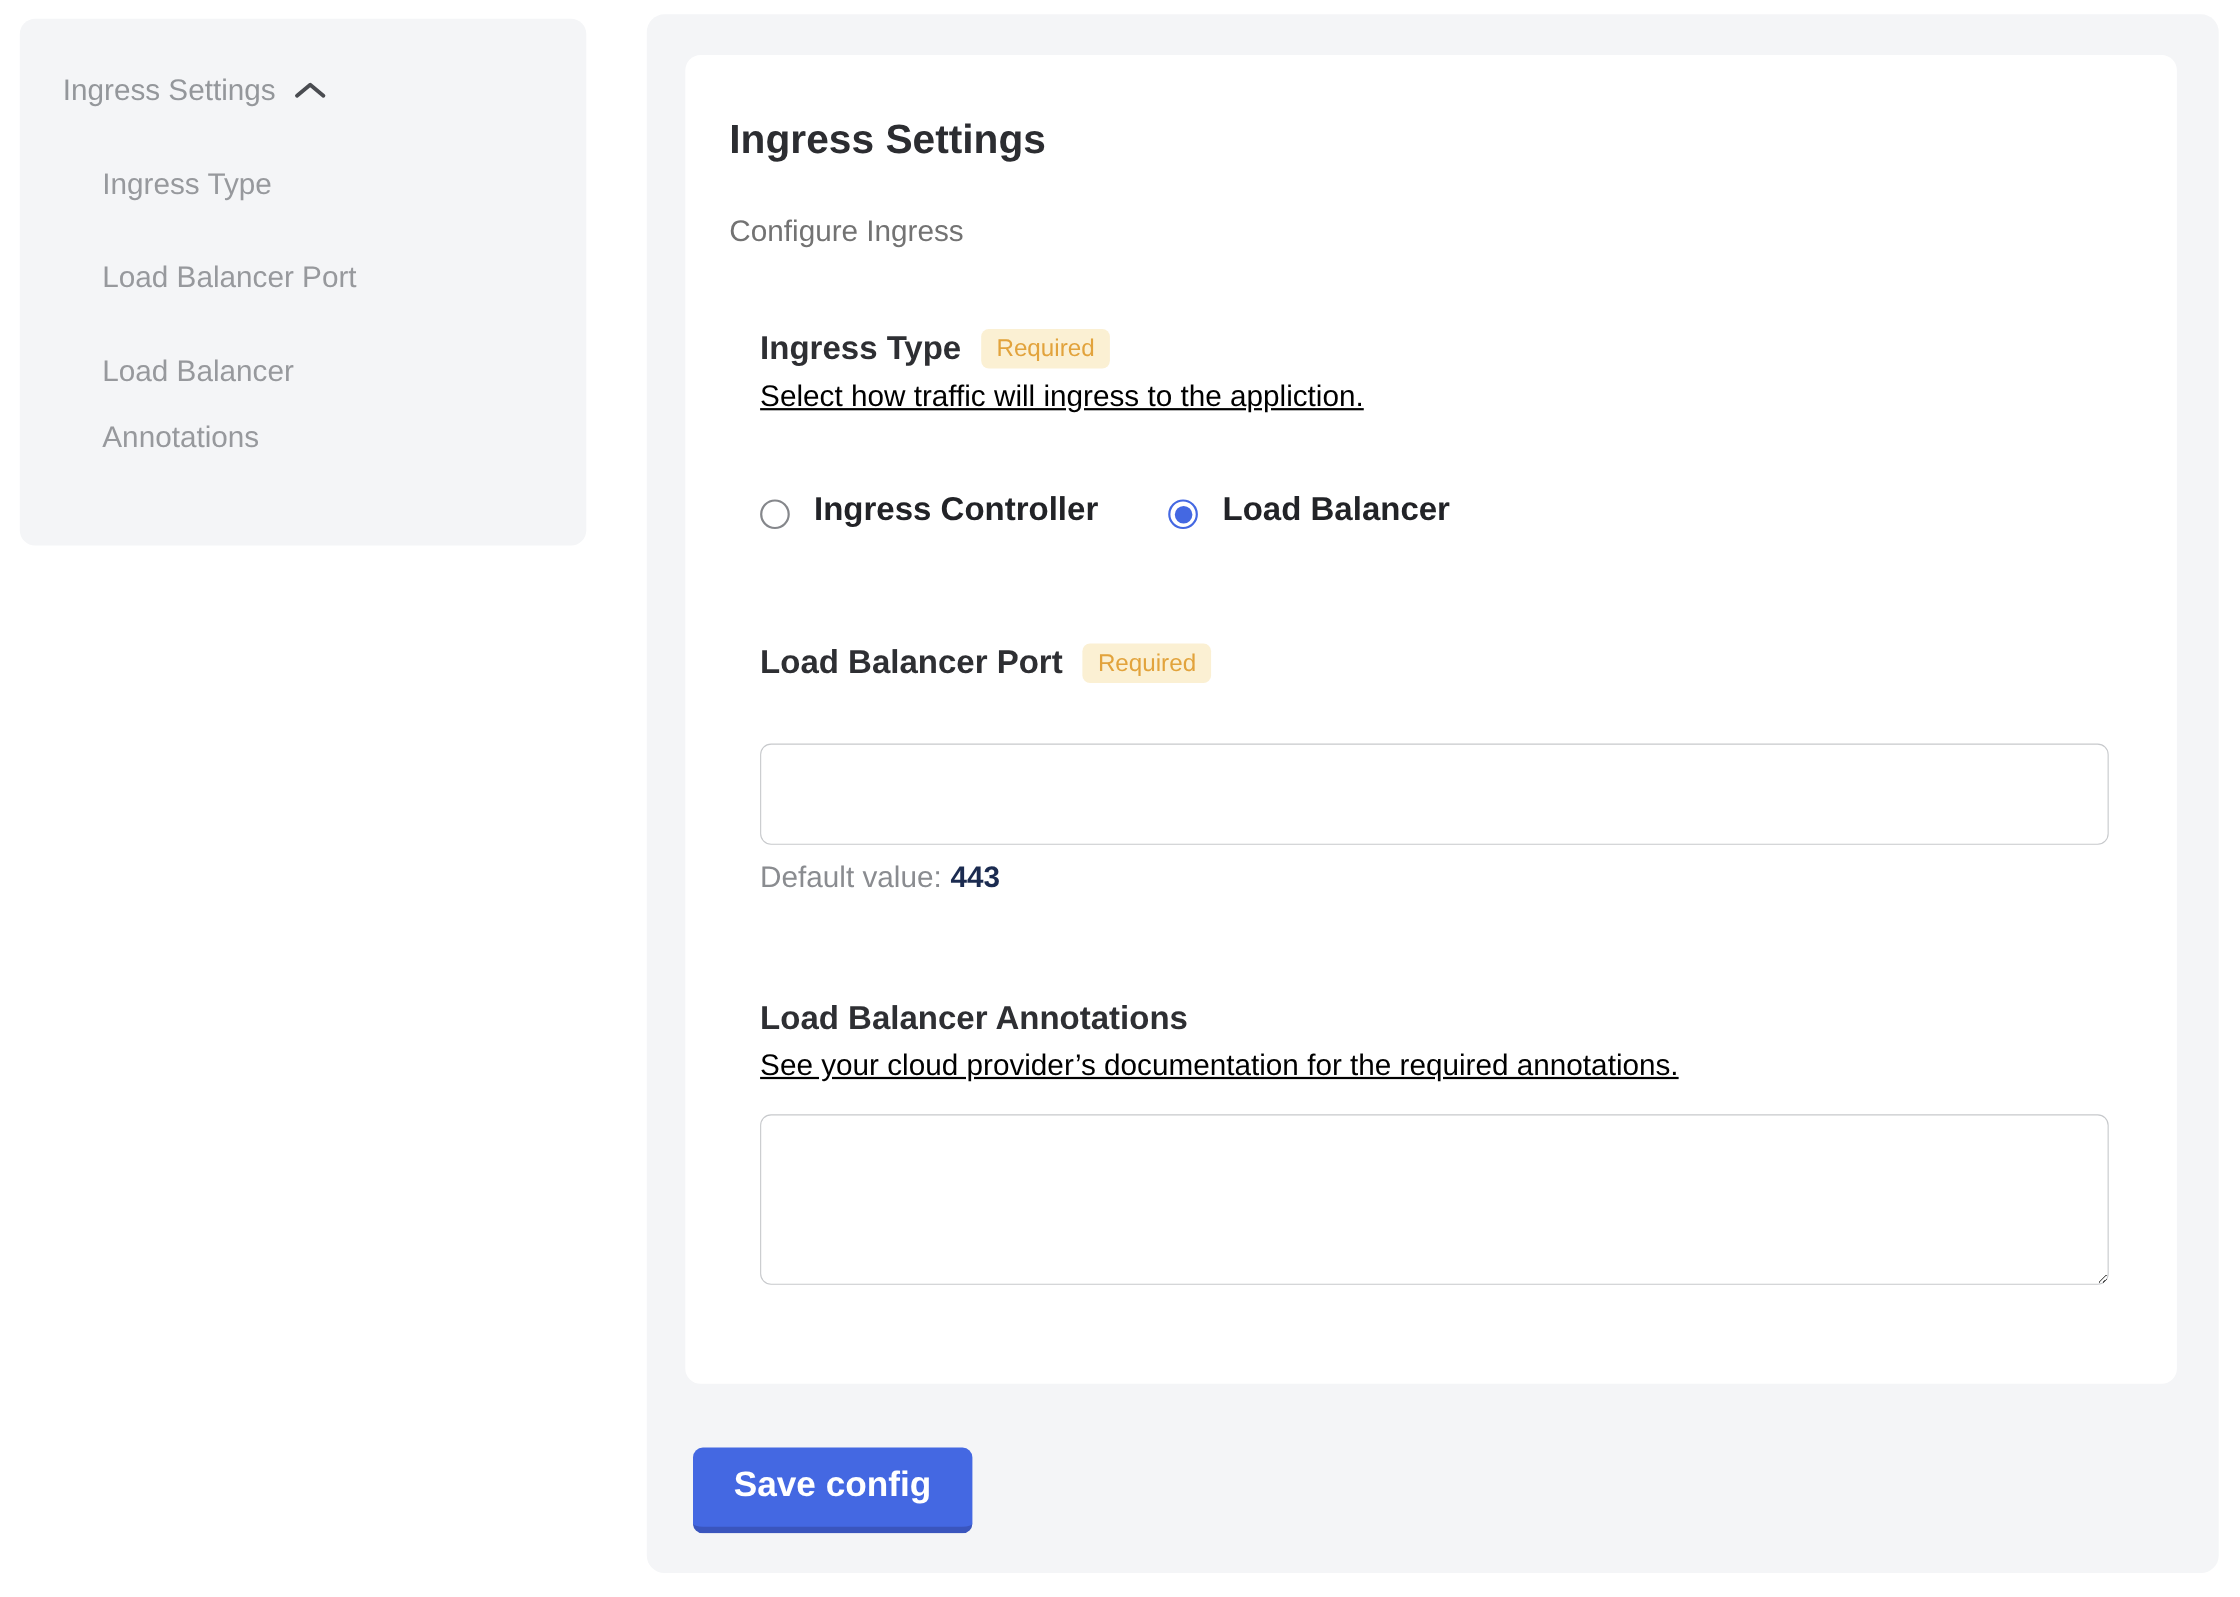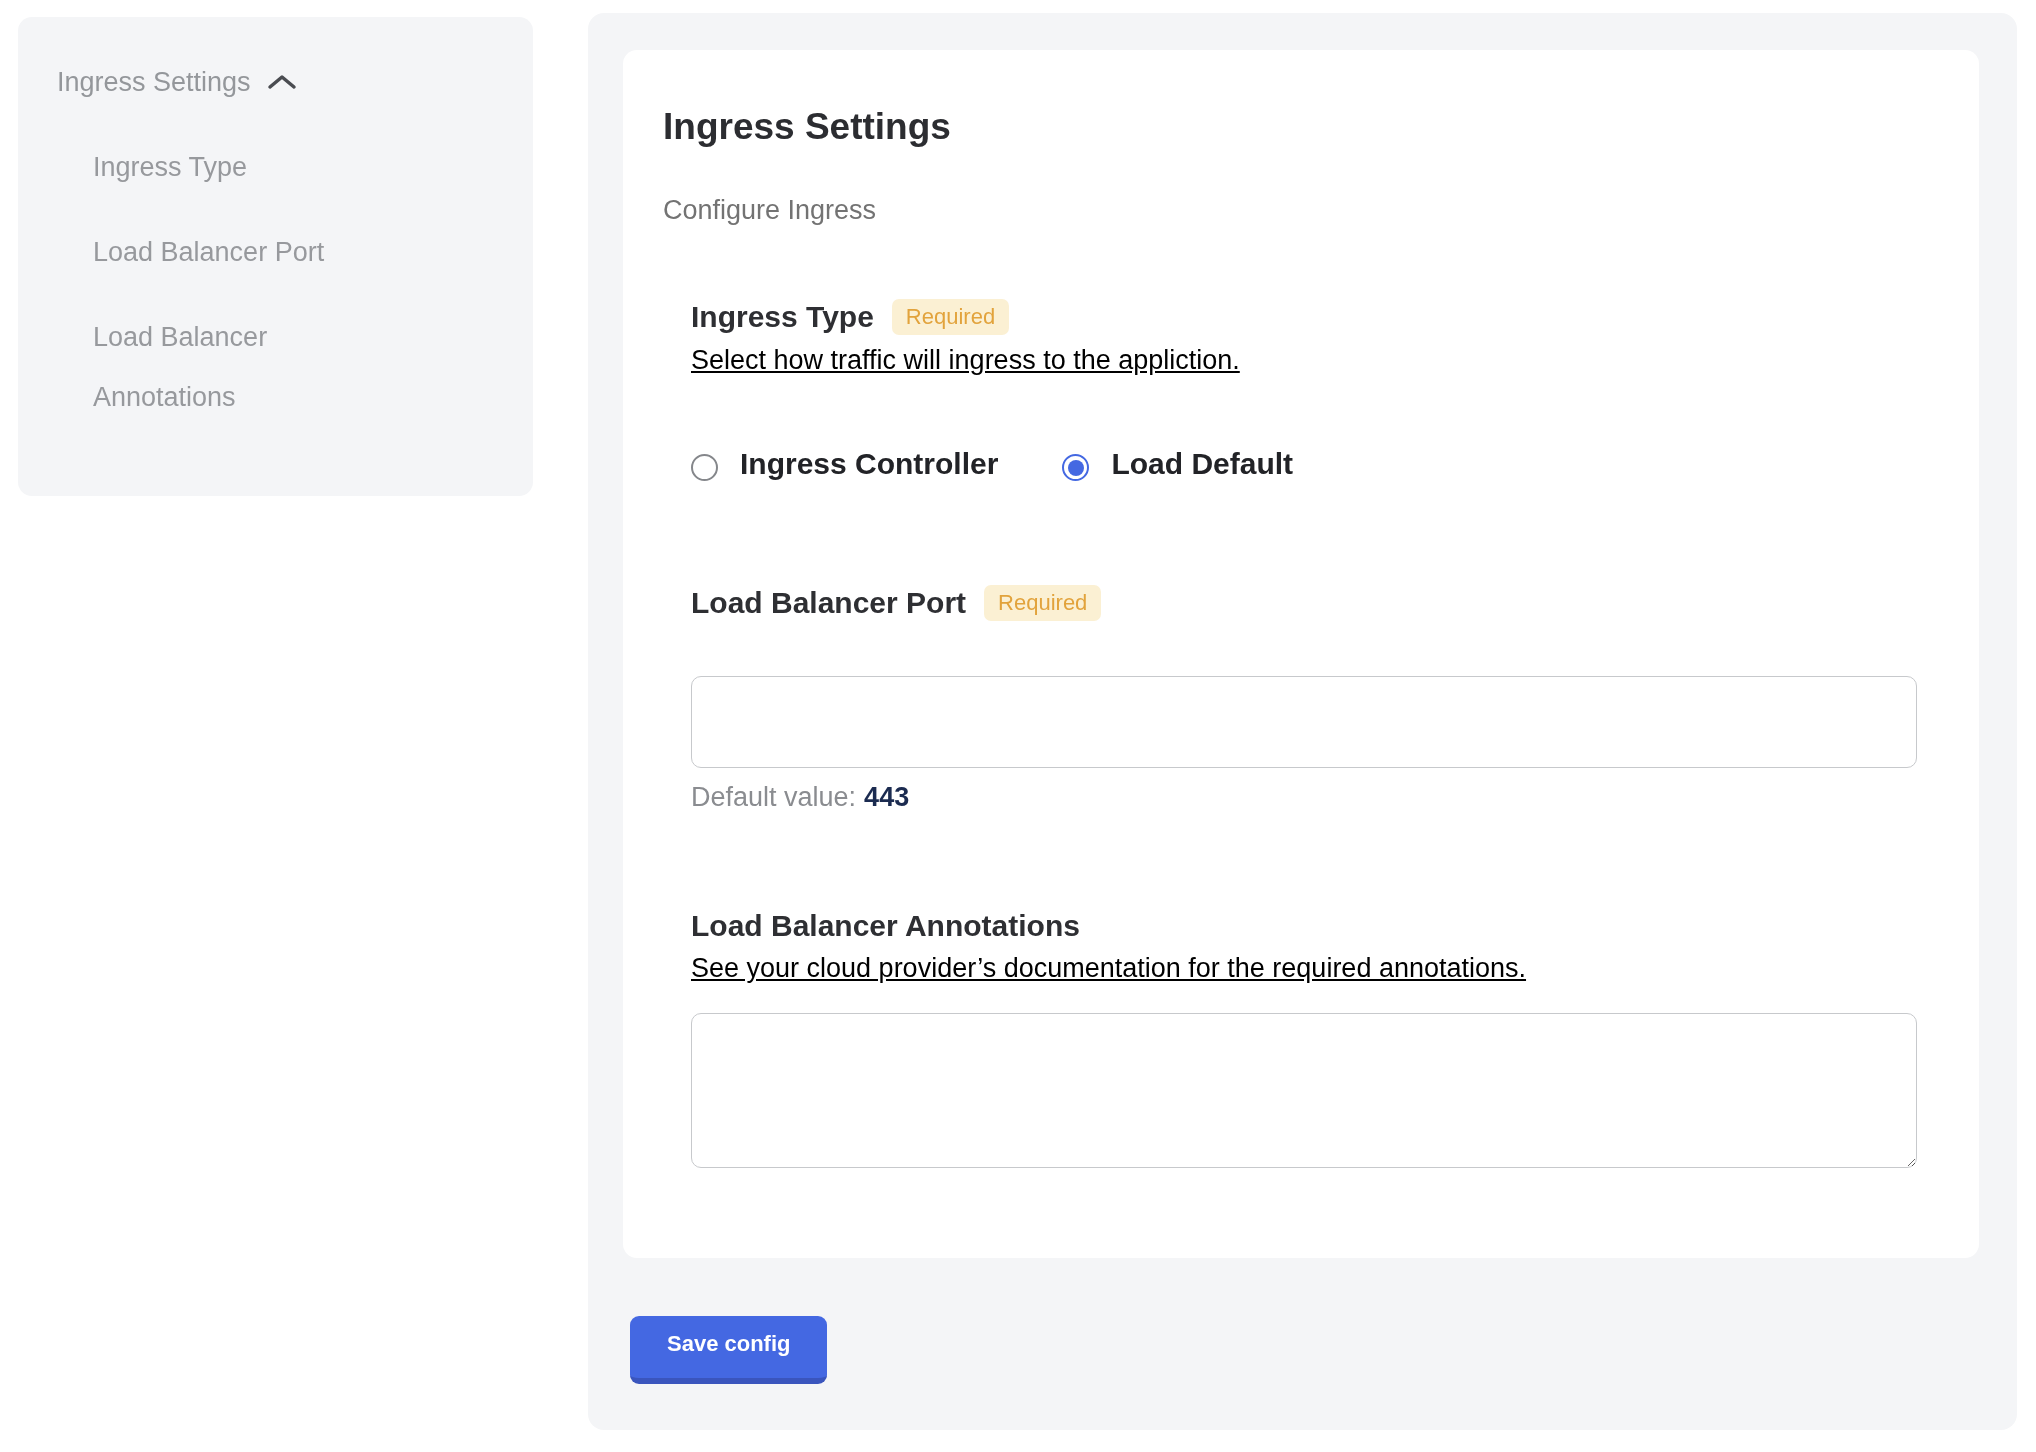--- a/index.html
+++ b/index.html
@@ -72,26 +72,26 @@
   .default-line{margin-top:14px;font-size:27px;color:#8a8c90;}
   .default-value{color:#1b2b50;font-weight:700;margin-left:8px;}
   .annotations-textarea{
     display:block;margin-top:30px;width:1226px;height:155px;
     border:1.5px solid #c7c9cc;border-radius:10px;background:#fff;
     font-family:inherit;font-size:27px;color:#2e2f33;
     padding:16px 22px;box-sizing:border-box;outline:none;resize:both;
   }
   
   .save-btn{
-    position:absolute;left:42px;top:1303px;height:68px;
+    position:absolute;left:42px;top:1303px;height:78px;
     padding:0 37px 6px;box-sizing:border-box;
     background:var(--accent-blue,#4468e2);
     border:none;border-bottom:6px solid var(--accent-blue-dark,#3a55bd);
     border-radius:9px;color:#ffffff;
-    font-family:inherit;font-size:22px;font-weight:700;cursor:pointer;
+    font-family:inherit;font-size:32px;font-weight:700;cursor:pointer;
   }
 </style>
 </head>
 <body>
 
 <aside class="sidebar">
   <div class="sidebar-header">
     <span>Ingress Settings</span>
     <span class="chev">
       <svg width="30" height="18" viewBox="0 0 30 18">
@@ -117,21 +117,21 @@
       </div>
       <p class="desc">Select how traffic will ingress to the appliction.</p>
 
       <div class="radio-row">
         <label class="radio-item">
           <span class="radio"></span>
           <span class="radio-label">Ingress Controller</span>
         </label>
         <label class="radio-item checked">
           <span class="radio"></span>
-          <span class="radio-label">Load Default</span>
+          <span class="radio-label">Load Balancer</span>
         </label>
       </div>
     </div>
 
     <div class="section section-2">
       <div class="section-head">
         <span class="section-title">Load Balancer Port</span>
         <span class="badge">Required</span>
       </div>
 

